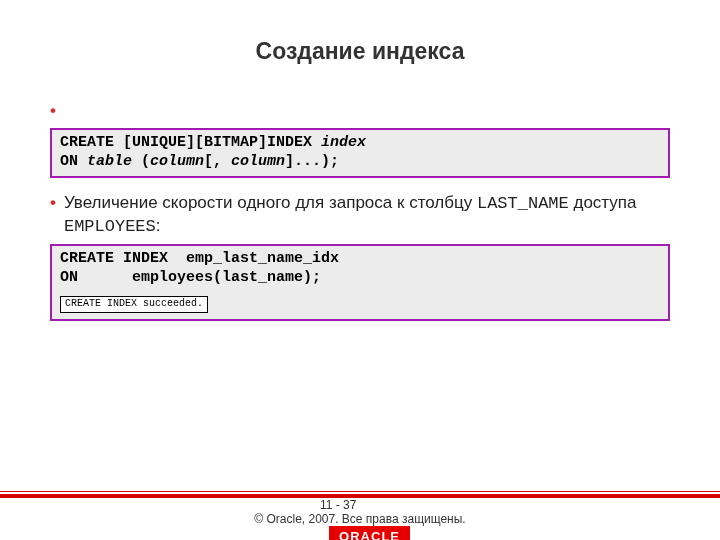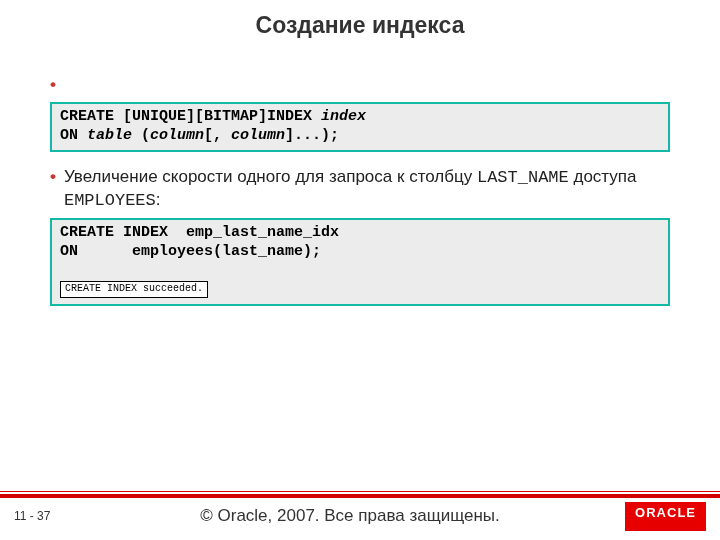--- a/index.html
+++ b/index.html
@@ -8,21 +8,21 @@
     height: 540px;
     font-family: Arial, Helvetica, sans-serif;
     background: #fff;
     position: relative;
     overflow: hidden;
   }
   .slide {
     width: 720px;
     height: 488px;
     position: relative;
-    padding: 12px 50px 0 50px;
+    padding: 38px 50px 0 50px;
   }
   .title {
     text-align: center;
     font-size: 23px;
     font-weight: bold;
     color: #333;
     margin-bottom: 35px;
   }
   .bullet {
     display: flex;
@@ -37,39 +37,39 @@
     font-weight: bold;
     margin-right: 8px;
     line-height: 1.3;
   }
   .code-inline {
     font-family: "Courier New", monospace;
     text-align: right;
   }
   .codebox {
     background: #ececec;
-    border: 2px solid #14b8a6;
+    border: 2px solid #a21caf;
     padding: 4px 8px;
     font-family: "Courier New", monospace;
     font-size: 15px;
     font-weight: bold;
     color: #000;
     margin-bottom: 14px;
     line-height: 1.25;
     white-space: pre;
   }
   .codebox .italic { font-style: italic; }
   .resultbox {
     border: 1px solid #000;
     background: #fff;
     font-family: "Courier New", monospace;
     font-size: 10px;
     padding: 1px 4px;
     display: inline-block;
-    margin-top: 20px;
+    margin-top: 9px;
     font-weight: normal;
   }
   .codebox-with-result {
     padding-bottom: 6px;
   }
   .footer {
     position: absolute;
     left: 0; right: 0; bottom: 0;
     height: 46px;
   }
@@ -86,28 +86,29 @@
     background: #d40000;
   }
   .footer-content {
     position: absolute;
     left: 0; right: 0; bottom: 0;
     height: 42px;
     display: flex;
     align-items: center;
     justify-content: space-between;
     padding: 0 14px 6px 14px;
+    flex-direction: column;
   }
   .pagenum {
     font-size: 12px;
     color: #333;
     width: 80px;
   }
   .copyright {
-    font-size: 17px;
+    font-size: 12px;
     color: #333;
     text-align: center;
     flex: 1;
   }
   .logo {
     width: 100px;
     text-align: right;
   }
   .oracle-logo {
     display: inline-block;

